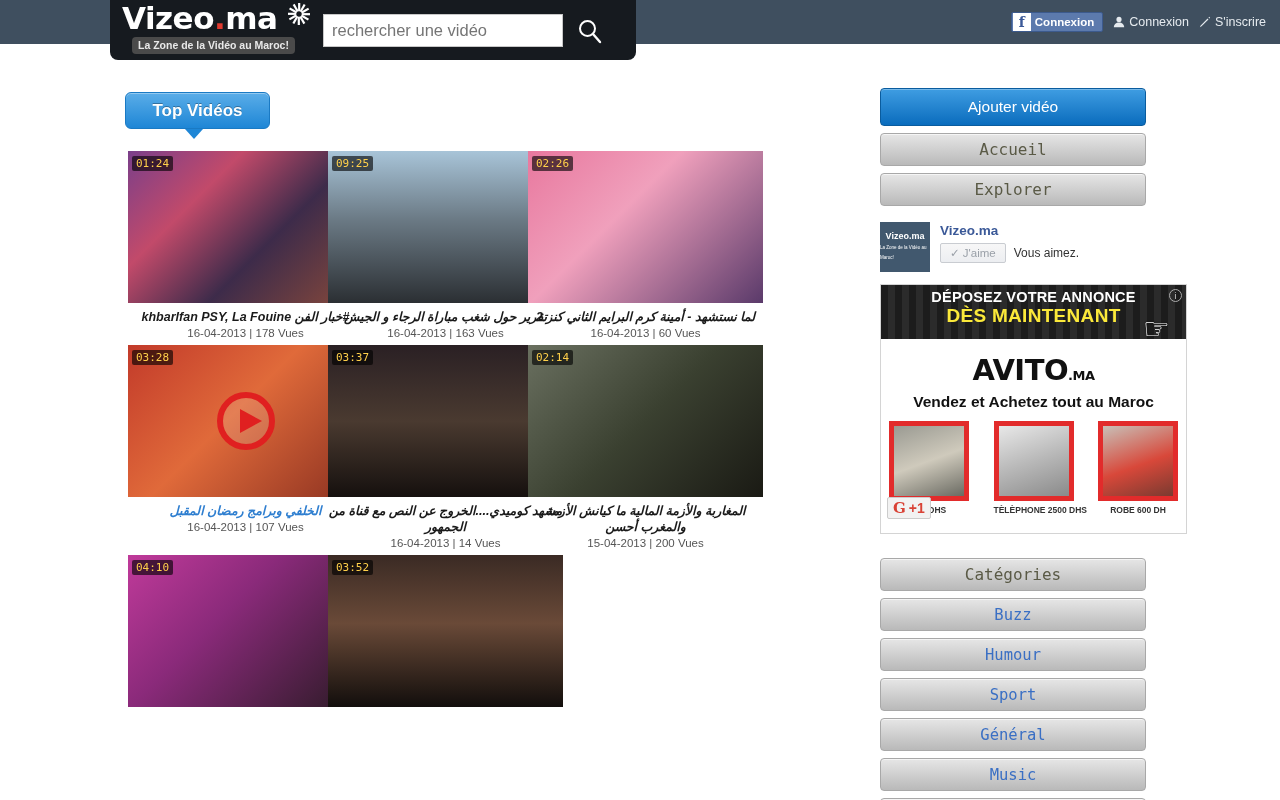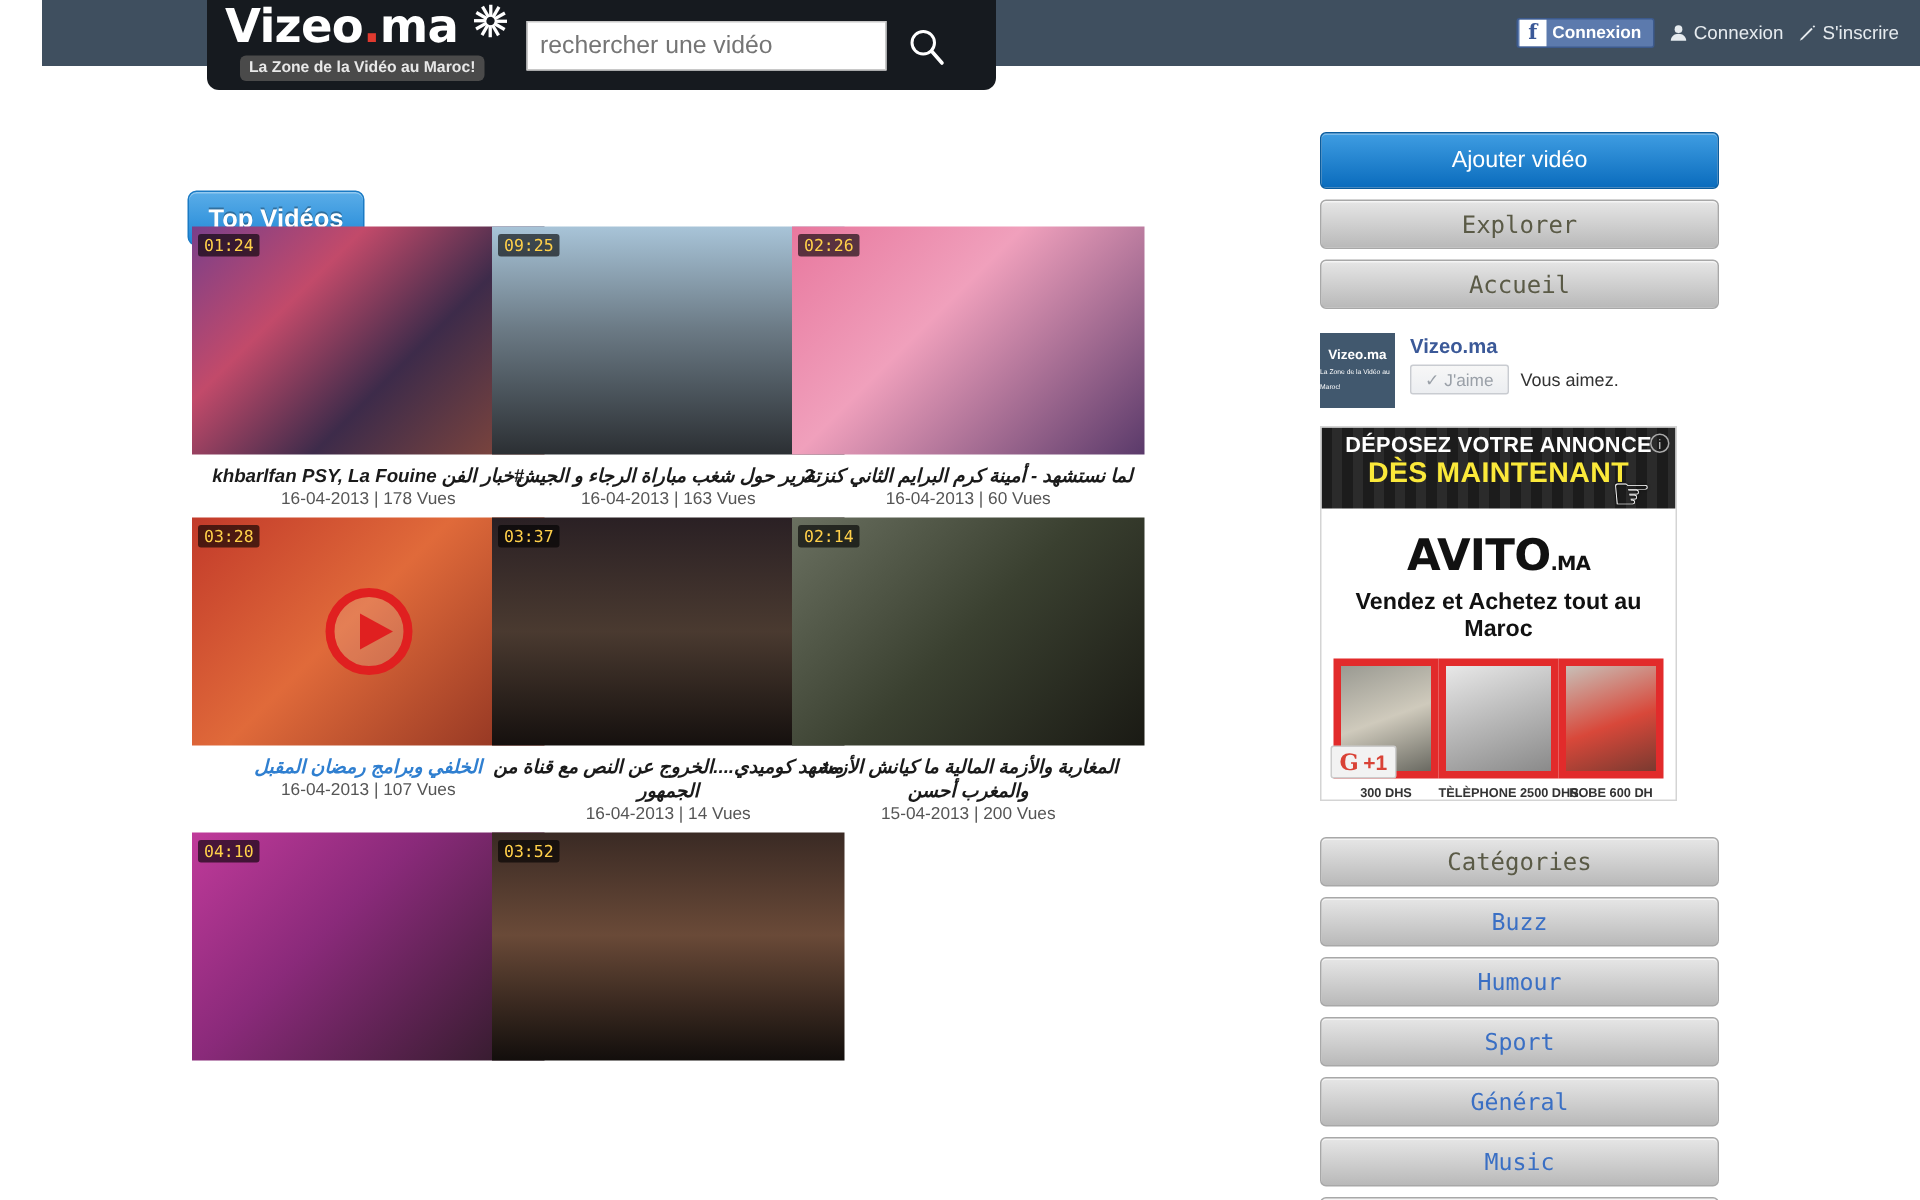--- a/index.html
+++ b/index.html
@@ -116,36 +116,35 @@
     font-size: 11.5px;
     padding-right: 8px;
   }
   .auth-link {
     display: flex; align-items: center; gap: 4px;
     color: #e6ebef; text-decoration: none;
     cursor: pointer; font-size: 12.5px;
   }
 
   
-  .page { position: relative; width: 1280px; padding-left: 28px; }
+  .page { position: relative; width: 1280px; }
 
   
   .bubble-wrap { position: absolute; left: 125px; top: 92px; }
   .bubble {
-    width: 118px; height: 37px;
+    width: 145px; height: 37px;
     border-radius: 6px;
     background: linear-gradient(#5aade8, #1e86d6);
     border: 1px solid #1a7ac4;
     color: #fff;
     font-weight: bold;
     font-size: 17px;
     display: flex; align-items: center; justify-content: center;
     text-shadow: 0 -1px 0 rgba(0,0,0,.3);
     box-shadow: inset 0 1px 0 rgba(255,255,255,.35);
-    margin-top: 35px;
   }
   .bubble-tail {
     width: 0; height: 0;
     border-left: 9px solid transparent;
     border-right: 9px solid transparent;
     border-top: 10px solid #1e86d6;
     margin-left: 60px;
   }
 
   
@@ -270,21 +269,21 @@
     color: #9aa0a8;
     padding: 2px 9px;
     cursor: pointer;
   }
   .fbbox .youlike { font-size: 12px; color: #333; }
 
   
   .ad {
     margin-top: 12px;
     position: relative;
-    width: 238px; height: 250px;
+    width: 307px; height: 250px;
     background: #fff;
     border: 1px solid #d4d4d4;
     overflow: hidden;
   }
   .ad-top {
     height: 54px;
     background: repeating-linear-gradient(90deg,#1c1c1c 0 7px,#2b2b2b 7px 14px);
     position: relative;
   }
   .ad-l1 {
@@ -467,22 +466,22 @@
       </div>
       <div class="vcard">
         <div class="thumb" style="background: linear-gradient(rgb(58, 42, 36) 0%, rgb(106, 74, 56) 45%, rgb(18, 14, 12) 100%);">
           <div class="dur">03:52</div>
         </div>
       </div>
     </div>
 
   <div class="sidebar">
     <div class="btn-add">Ajouter vidéo</div>
+    <div class="btn-grey">Accueil</div>
     <div class="btn-grey">Explorer</div>
-    <div class="btn-grey">Accueil</div>
 
     <div class="fbbox">
       <div class="pic">
         <span>Vizeo.ma</span>
         <span class="s">La Zone de la Vidéo au Maroc!</span>
       </div>
       <div class="info">
         <div class="name">Vizeo.ma</div>
         <div class="row2">
           <div class="like-btn">

